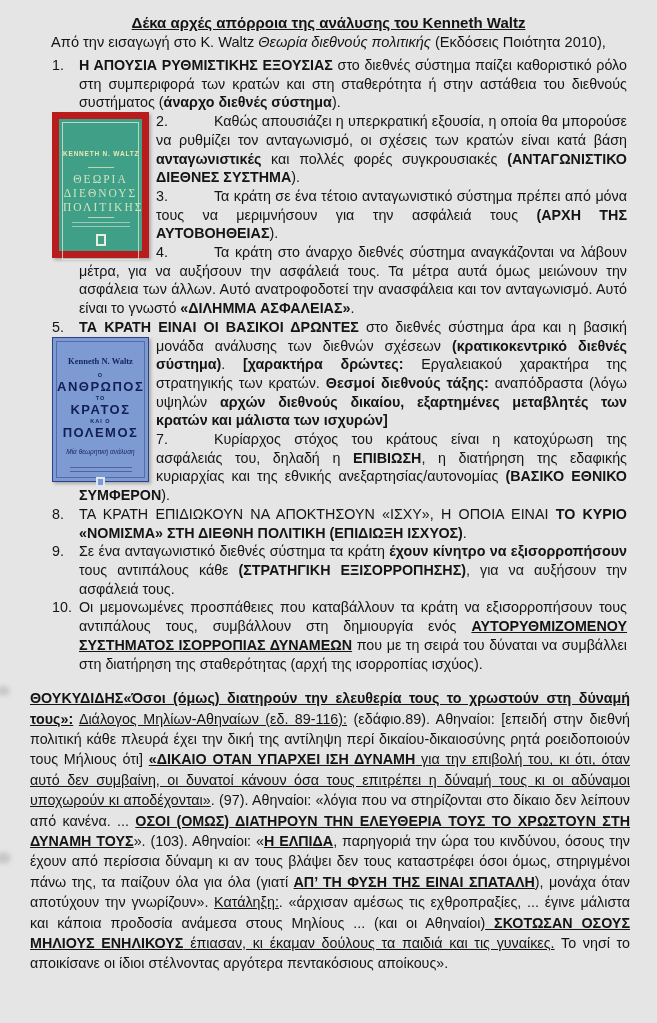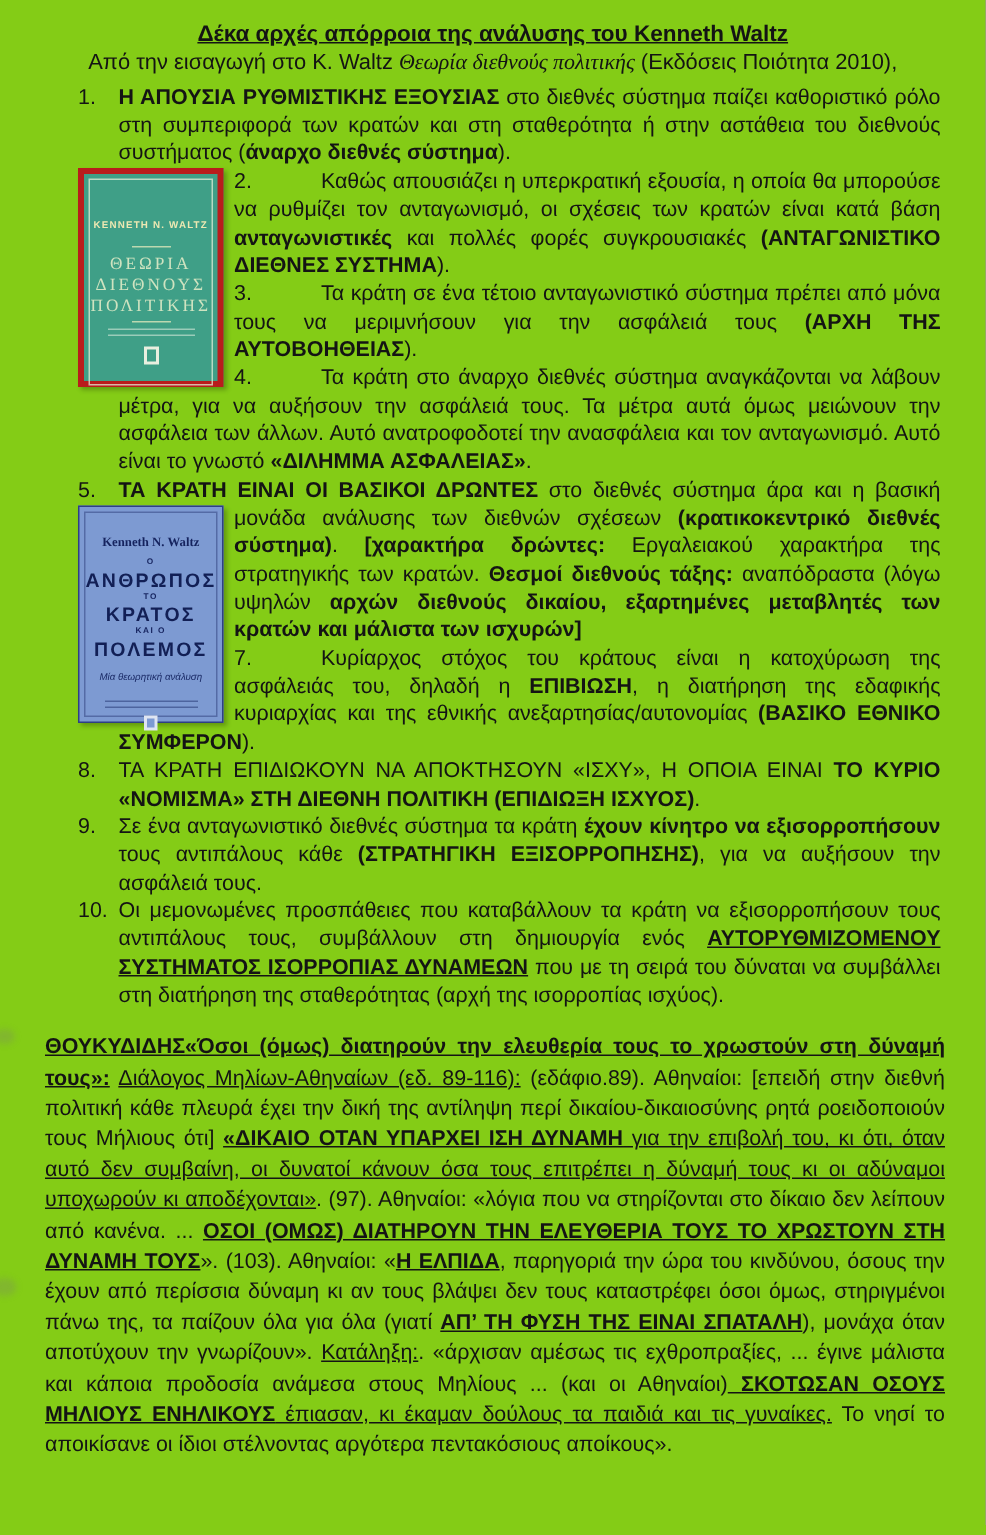--- a/index.html
+++ b/index.html
@@ -1,44 +1,44 @@
 <!DOCTYPE html>
 <html lang="el"><head>
 <meta charset="utf-8">
 <style>
   html,body{margin:0;padding:0;background:#9a9a9a;}
   .page{
     position:relative;width:657px;height:1023px;margin:0 auto;
-    background:#84cc16;overflow:hidden;box-sizing:border-box;
+    background:#e5e5e5;overflow:hidden;box-sizing:border-box;
     font-family:"Liberation Sans","DejaVu Sans",sans-serif;color:#141414;
     padding-top:13px;
   }
   
   .header{text-align:center;}
   .doc-title{font-size:15px;font-weight:bold;text-decoration:underline;line-height:19px;}
   .doc-sub{font-size:14.6px;line-height:21px;}
-  .italic{font-style:italic;font-family:Liberation Serif, serif;}
+  .italic{font-style:italic;}
   .doc-sub2{font-size:14.6px;line-height:19px;}
   .url-link{font-size:11px;text-decoration:underline;cursor:pointer;}
   
   .list{margin:3px 30px 0 52px;}
   .item{
     margin:0;padding-left:27px;font-size:14.3px;line-height:18.7px;
     text-align:justify;
   }
   .hang{text-indent:-27px;}
   .num{display:inline-block;width:27px;text-indent:0;}
   .numw{display:inline;}
   .tab{display:inline-block;width:46px;}
   .sb{font-weight:bold;}
   .su{text-decoration:underline;}
   
   .book{
     float:left;width:97px;margin:0 7px 0 -27px;box-sizing:border-box;
-    border:4px solid #b91c1c;box-shadow:2px 2px 3px rgba(0,0,0,.25);
+    border:7px solid #b91c1c;box-shadow:2px 2px 3px rgba(0,0,0,.25);
     display:block;text-indent:0;text-align:center;
   }
   .book > .inner{display:block;box-sizing:border-box;height:100%;position:relative;}
   .book-teal{height:146px;}
   .book-teal > .inner{border:1px solid rgba(225,238,215,.75);margin:3px;height:138px;}
   .bt-author{display:block;margin-top:22px;font-size:6.5px;letter-spacing:.8px;color:#ede8b2;font-weight:bold;white-space:nowrap;}
   .bt-rule{display:block;width:26px;height:1px;background:#bcd8b0;margin:3px auto 4px;}
   .bt-title{display:block;font-size:11.5px;letter-spacing:2px;color:#cfe3c0;line-height:14px;font-family:"Liberation Serif","DejaVu Serif",serif;}
   .bt-tinylines i{display:block;width:58px;height:1.6px;background:rgba(230,240,225,.55);margin:2.4px auto 0;}
   .bt-logo{display:block;width:10px;height:12px;background:#e9efdf;margin:7px auto 0;position:relative;}

